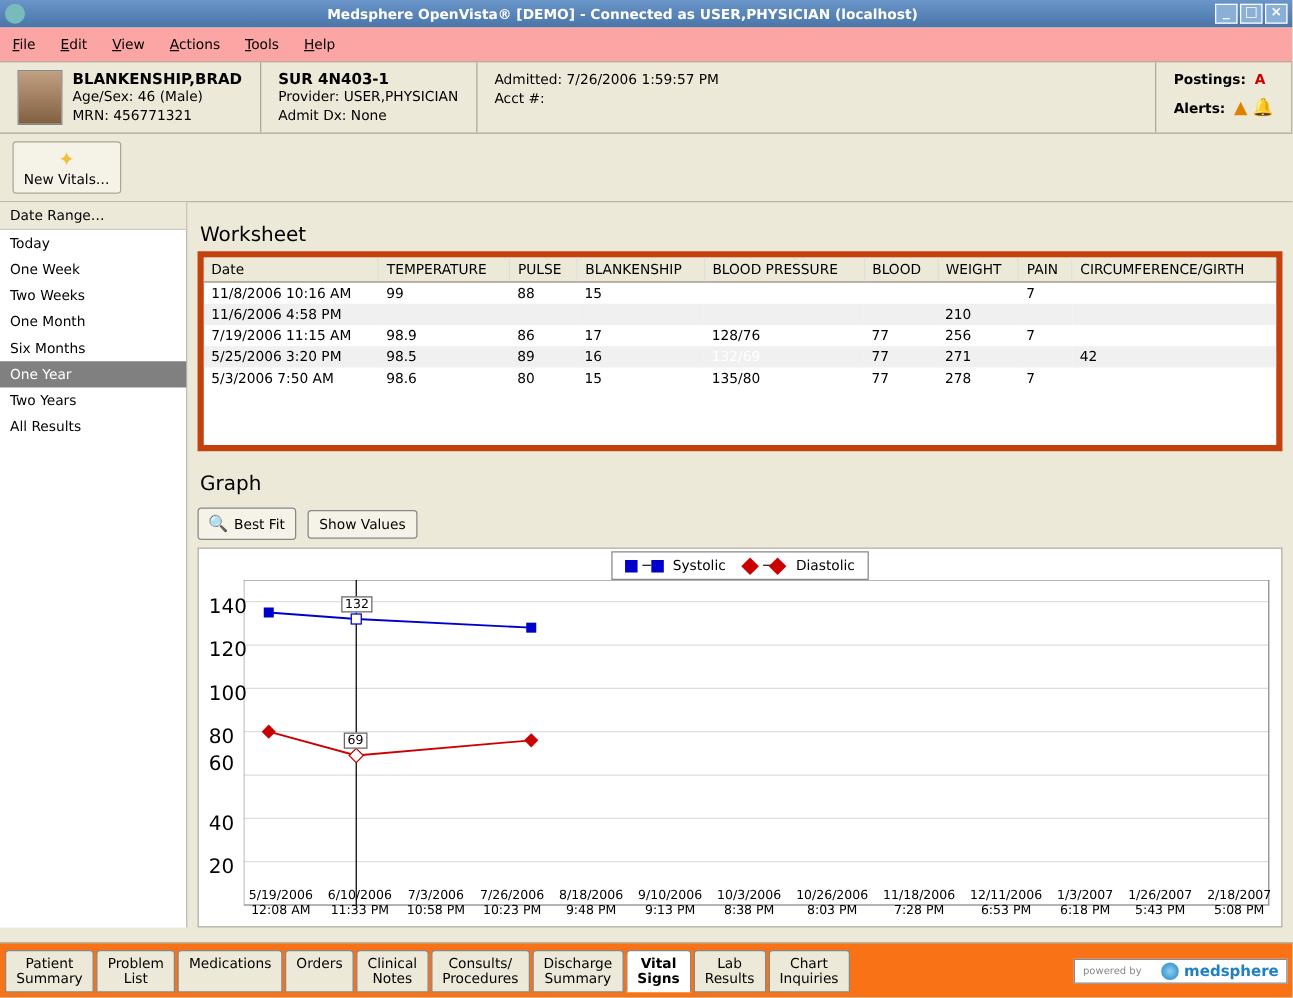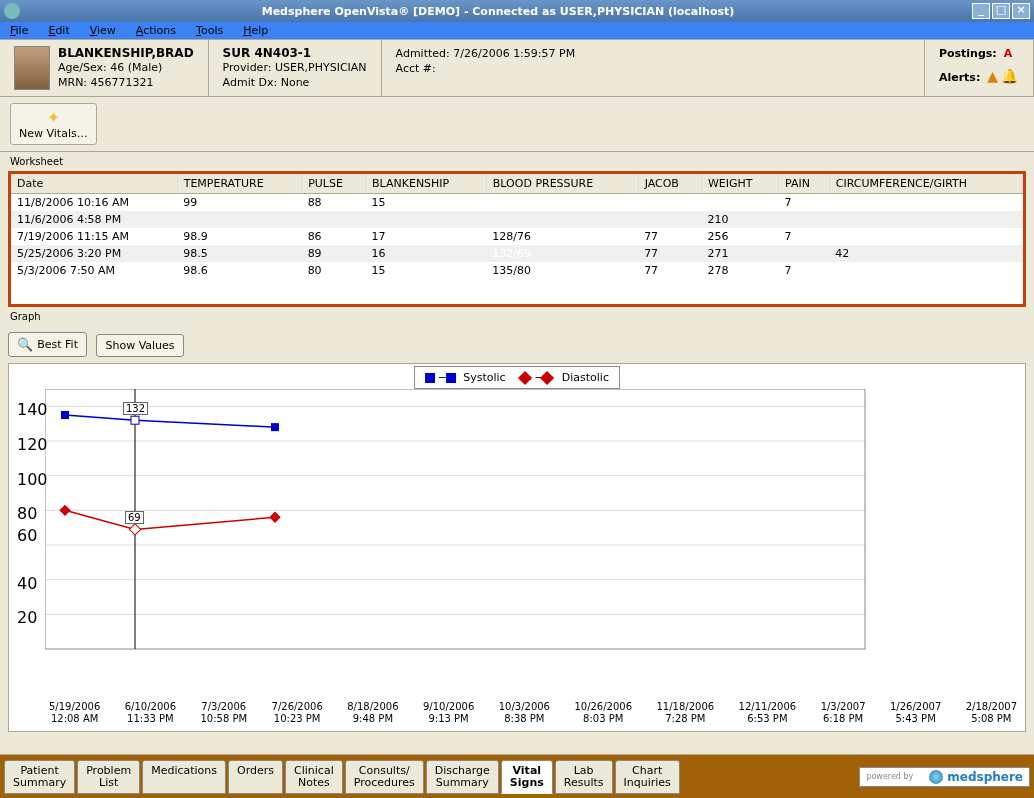--- a/index.html
+++ b/index.html
@@ -1,61 +1,61 @@
 <!DOCTYPE html>
 <html><head>
 <meta charset="utf-8">
 <style>
 * { box-sizing: border-box; margin: 0; padding: 0; font-family: "DejaVu Sans", Verdana, sans-serif; font-size: 11px; }
 body { background: #ece9d8; width: 1034px; height: 798px; overflow: hidden; }
 .titlebar { height: 22px; background: linear-gradient(#6a95c8,#4a75a8); color: #fff; display: flex; align-items: center; padding: 0 4px; font-weight: bold; }
 .titlebar .icon { width: 16px; height: 16px; background: #7bb; border-radius: 8px; margin-right: 6px; }
 .titlebar .title { flex: 1; text-align: center; }
 .titlebar .winbtn { width: 18px; height: 16px; background: #8ab0d8; border: 1px solid #fff; margin-left: 2px; text-align: center; line-height: 12px; cursor: pointer; }
-.menubar { height: 18px; background: #3b82f6; border-bottom: 1px solid #aca899; display: flex; align-items: center; }
+.menubar { height: 28px; background: #fca5a5; border-bottom: 1px solid #aca899; display: flex; align-items: center; }
 .menubar span { padding: 3px 10px; cursor: pointer; }
 .menubar span u { text-decoration: underline; }
 .patientbar { display: flex; border-bottom: 1px solid #aca899; background: #ece9d8; }
 .patientbar > div { padding: 6px 14px; border-right: 1px solid #aca899; }
 .avatar { display: flex; align-items: flex-start; }
 .avatar-img { width: 36px; height: 44px; background: linear-gradient(#c0a080,#806040); border: 1px solid #888; margin-right: 8px; }
 .pb-name { font-weight: bold; font-size: 12px; }
 .pb-line { font-size: 11px; line-height: 15px; }
 .postings-a { color: #c00; font-weight: bold; }
 .alert-tri { color: #e08000; font-size: 14px; }
 .alert-bell { color: #c8a800; font-size: 14px; }
 .toolbar2 { padding: 6px 10px; border-bottom: 1px solid #aca899; }
 .nvbtn { display: inline-flex; flex-direction: column; align-items: center; border: 1px solid #aca899; background: #f5f2e7; padding: 4px 8px; border-radius: 3px; cursor: pointer; }
 .nvbtn .star { font-size: 16px; color: #f0c040; }
 .main { display: flex; height: 580px; }
 .sidebar { width: 150px; border-right: 1px solid #aca899; background: #fff; }
 .sidebar .hdr { background: #ece9d8; padding: 4px 8px; border-bottom: 1px solid #ccc; font-size: 11px; }
 .sidebar .item { padding: 4px 8px; cursor: pointer; }
 .sidebar .item.selected { background: #808080; color: #fff; }
 .content { flex: 1; background: #ece9d8; padding: 0 8px; display: flex; flex-direction: column; }
-.section-label { font-size: 10px; padding: 4px 2px; }
-.worksheet { border: 3px solid #c2410c; background: #fff; height: 136px; overflow: hidden; }
+.section-label { font-size: 16px; padding: 4px 2px; margin-top: 12px; }
+.worksheet { border: 5px solid #c2410c; background: #fff; height: 160px; overflow: hidden; }
 table { width: 100%; border-collapse: collapse; font-size: 11px; }
 th { background: #ece9d8; text-align: left; padding: 3px 6px; font-weight: normal; border-right: 1px solid #ddd; border-bottom: 1px solid #aca899; }
 td { padding: 2px 6px; }
 tr.alt td { background: #f0f0f0; }
 td.selcell { background: #4a90d9; color: #fff; }
 .graphbtns { padding: 6px 0; }
 .gbtn { display: inline-flex; align-items: center; border: 1px solid #888; background: #f5f2e7; padding: 4px 8px; border-radius: 3px; margin-right: 6px; cursor: pointer; }
 .gbtn .mag { margin-right: 4px; font-size: 13px; }
 .chartwrap { flex: 1; border: 1px solid #aca899; background: #fff; position: relative; }
 .legend { position: absolute; top: 2px; left: 50%; transform: translateX(-50%); border: 1px solid #888; background: #fff; padding: 4px 10px; display: flex; gap: 14px; align-items: flex-start; }
 .lg-sq { width: 10px; height: 10px; background: #0000cc; display: inline-block; vertical-align: middle; margin-right: 4px; }
 .lg-di { width: 10px; height: 10px; background: #cc0000; display: inline-block; transform: rotate(45deg); vertical-align: middle; margin-right: 6px; }
 svg { display: block; }
 .xlabels { position: absolute; bottom: 6px; left: 40px; right: 8px; display: flex; justify-content: space-between; }
 .xlabels div { font-size: 10px; text-align: center; line-height: 12px; }
 .ylabel { position: absolute; left: 8px; font-size: 16px; text-align: left; width: 24px; }
 .annot { position: absolute; border: 1px solid #666; background: #fff; padding: 0 2px; font-size: 10px; }
-.bottomtabs { position: absolute; bottom: 0; left: 0; right: 0; height: 44px; background: #a16207; border-top: 1px solid #aca899; display: flex; align-items: center; padding: 0 4px; }
+.bottomtabs { position: absolute; bottom: 0; left: 0; right: 0; height: 44px; background: #f97316; border-top: 1px solid #aca899; display: flex; align-items: center; padding: 0 4px; }
 .btab { border: 1px solid #888; background: #ece9d8; padding: 4px 8px; text-align: center; margin-right: 2px; cursor: pointer; border-radius: 3px 3px 0 0; line-height: 12px; font-size: 11px; }
 .btab.active { background: #fff; border-bottom-color: #fff; font-weight: bold; }
 .powered { margin-left: auto; border: 1px solid #888; background: #fff; padding: 2px 6px; font-size: 10px; display: flex; align-items: center; }
 .powered .orb { width: 14px; height: 14px; border-radius: 7px; background: radial-gradient(#8cd0f0,#2080c0); margin-right: 4px; }
 .powered b { color: #2080c0; font-size: 12px; }
 </style>
 </head>
 <body>
 
 <div class="titlebar">
@@ -100,32 +100,45 @@
 </div>
 
 <div class="toolbar2">
   <div class="nvbtn">
     <span class="star">✦</span>
     <span>New Vitals…</span>
   </div>
 </div>
 
 <div class="main">
+  <div class="sidebar">
+    <div class="hdr">Date Range…</div>
+    <div id="dr-items">
+        <div class="item">Today</div>
+        <div class="item">One Week</div>
+        <div class="item">Two Weeks</div>
+        <div class="item">One Month</div>
+        <div class="item">Six Months</div>
+        <div class="item selected">One Year</div>
+        <div class="item">Two Years</div>
+        <div class="item">All Results</div>
+      </div>
+  </div>
   <div class="content">
     <div class="section-label">Worksheet</div>
     <div class="worksheet">
       <table>
         <thead>
             <tr id="ws-head">
               <th>Date</th>
               <th>TEMPERATURE</th>
               <th>PULSE</th>
               <th>BLANKENSHIP</th>
               <th>BLOOD PRESSURE</th>
-              <th>JACOB</th>
+              <th>BLOOD</th>
               <th>WEIGHT</th>
               <th>PAIN</th>
               <th>CIRCUMFERENCE/GIRTH</th>
             </tr>
           </thead>
         <tbody id="ws-body">
             <tr>
               <td>11/8/2006 10:16 AM</td>
               <td>99</td>
               <td>88</td>

